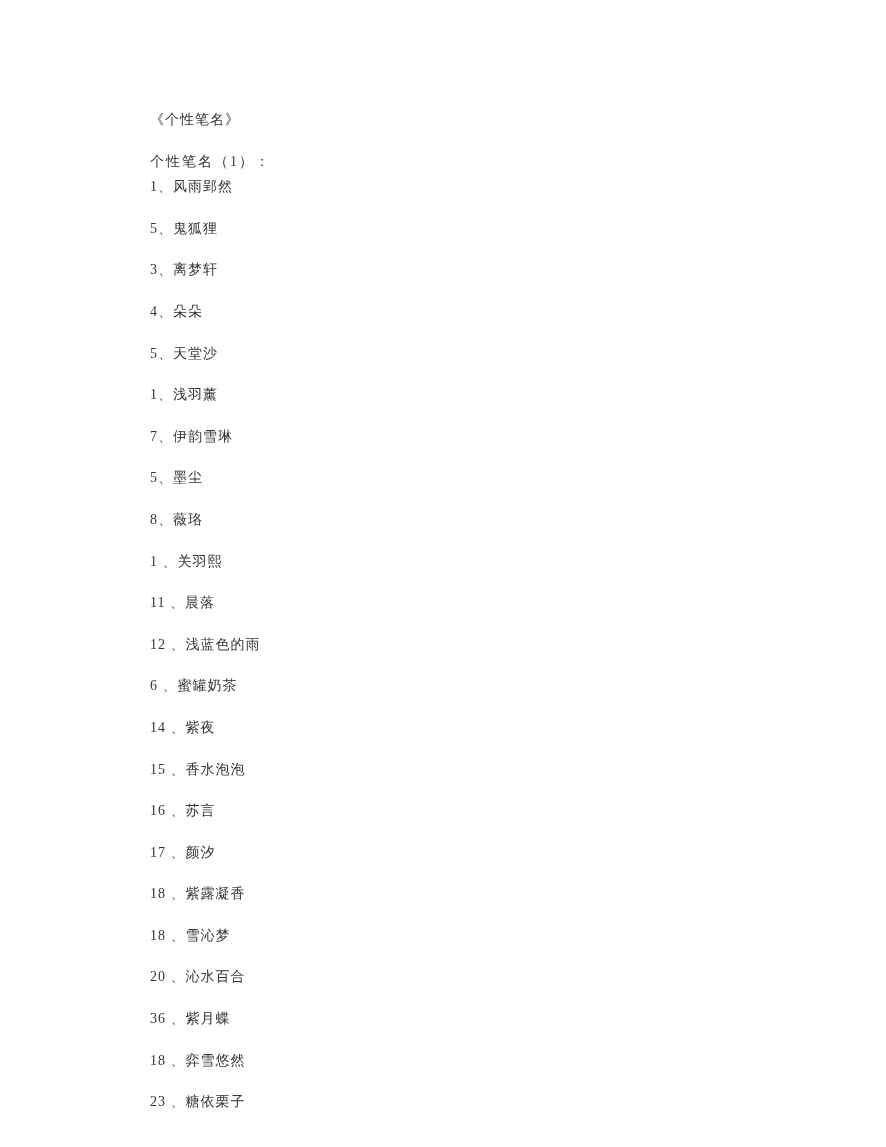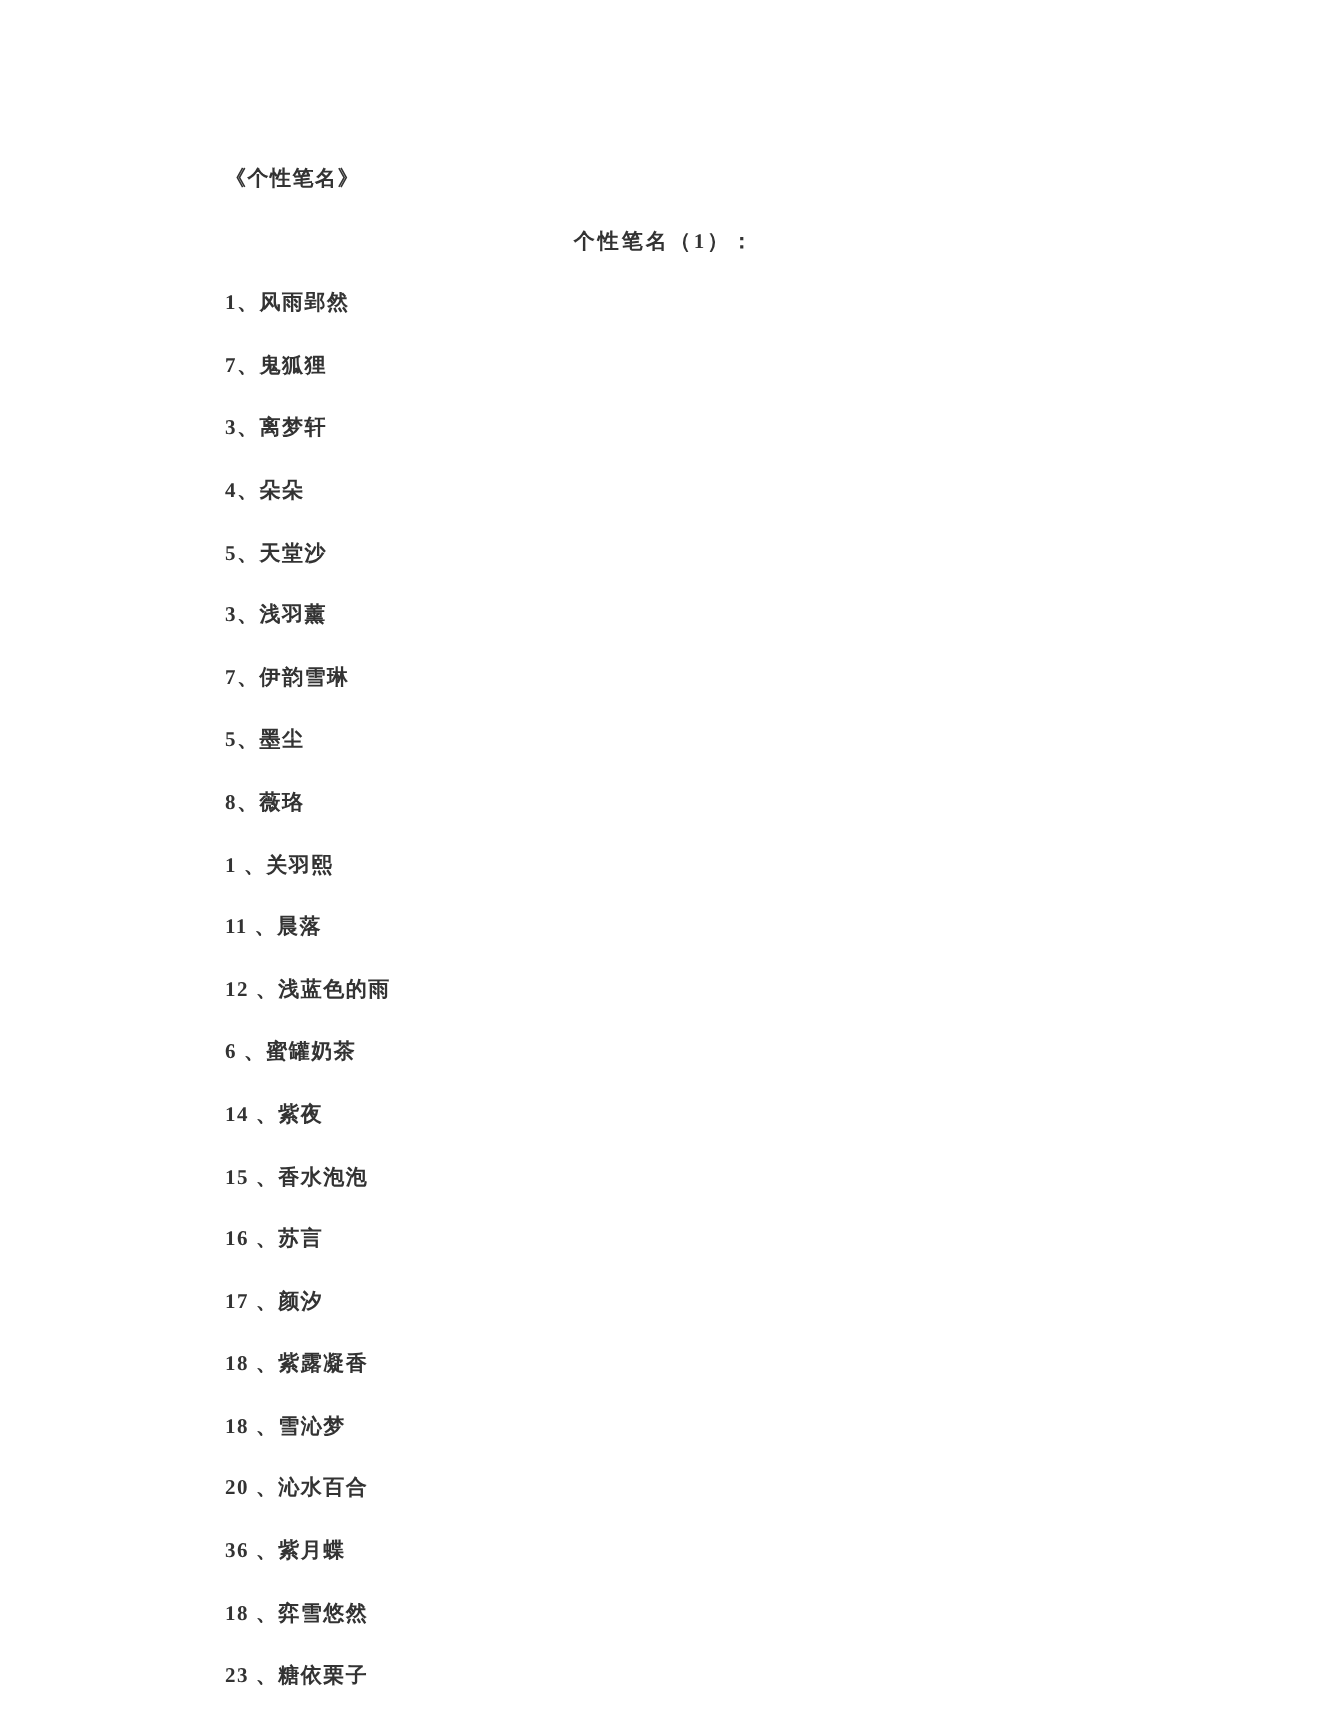--- a/index.html
+++ b/index.html
@@ -1,50 +1,49 @@
 <!DOCTYPE html>
 <html><head>
 <meta charset="utf-8">
 <style>
-  * { margin: 0; padding: 0; box-sizing: border-box; font-weight: bold; }
+  * { margin: 0; padding: 0; box-sizing: border-box; }
   body {
     background: #ffffff;
     width: 886px;
     height: 1147px;
     font-family: "SimSun", "宋体", serif;
     font-size: 14px;
     color: #333;
     padding: 110px 150px 60px 150px;
     line-height: 1.4;
   }
   .title {
     margin-bottom: 22px;
     letter-spacing: 1px;
   }
   .subtitle {
-    margin-bottom: 22px;
+    margin-bottom: 6px;
     letter-spacing: 2px;
-    text-align: center;
   }
   .item {
     margin-bottom: 22px;
     letter-spacing: 1px;
   }
 </style>
 </head>
 <body>
 
 <div class="title">《个性笔名》</div>
 <div class="subtitle">个性笔名（1）：</div>
 <div class="item">1、风雨郢然</div>
-<div class="item">7、鬼狐狸</div>
+<div class="item">5、鬼狐狸</div>
 <div class="item">3、离梦轩</div>
 <div class="item">4、朵朵</div>
 <div class="item">5、天堂沙</div>
-<div class="item">3、浅羽薰</div>
+<div class="item">1、浅羽薰</div>
 <div class="item">7、伊韵雪琳</div>
 <div class="item">5、墨尘</div>
 <div class="item">8、薇珞</div>
 <div class="item">1 、关羽熙</div>
 <div class="item">11 、晨落</div>
 <div class="item">12 、浅蓝色的雨</div>
 <div class="item">6 、蜜罐奶茶</div>
 <div class="item">14 、紫夜</div>
 <div class="item">15 、香水泡泡</div>
 <div class="item">16 、苏言</div>

